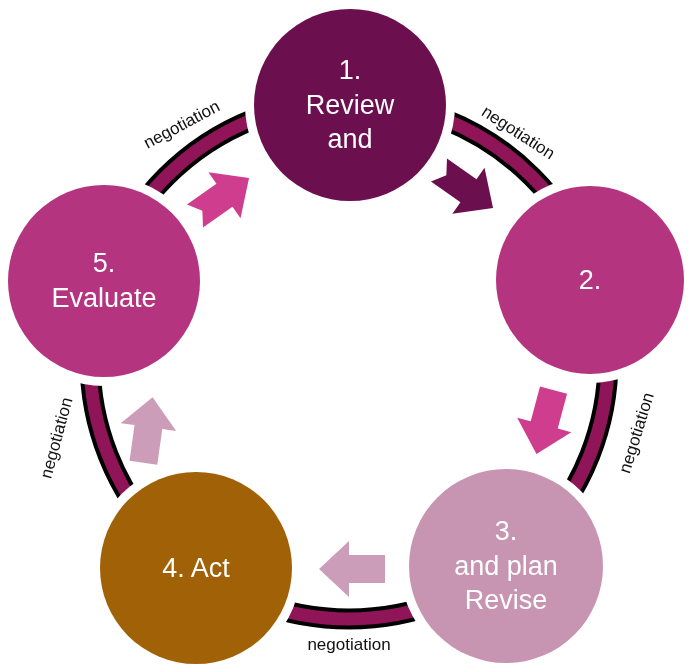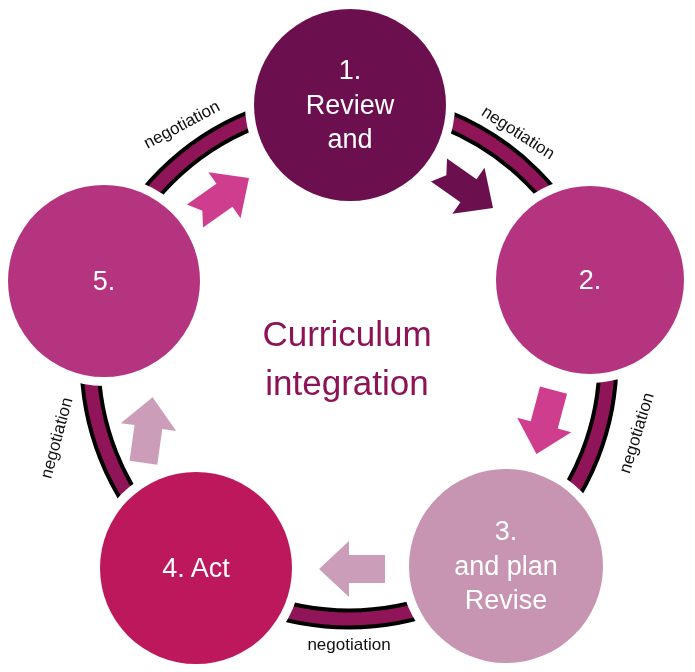--- a/index.html
+++ b/index.html
@@ -74,33 +74,33 @@
   <div class="circle" style="left: 496px; top: 186px; width: 188px; height: 188px; background-color: rgb(180, 52, 128);">
     <span>2.</span>
   </div>
 
   <div class="circle" style="left: 409px; top: 469px; width: 194px; height: 194px; background-color: rgb(199, 149, 177);">
     <span>3.</span>
     <span>and plan</span>
     <span>Revise</span>
   </div>
 
-  <div class="circle" style="left: 100px; top: 472px; width: 192px; height: 192px; background-color: #be185d;">
+  <div class="circle" style="left: 100px; top: 472px; width: 192px; height: 192px; background-color: #a16207;">
     <span>4. Act</span>
   </div>
 
   <div class="circle" style="left: 8px; top: 185px; width: 192px; height: 192px; background-color: rgb(180, 52, 128);">
     <span>5.</span>
+    <span>Evaluate</span>
   </div>
 
   <div class="ring-label" style="left:182px;top:125px;transform:translate(-50%,-50%) rotate(-28deg);">negotiation</div>
 
   <div class="ring-label" style="left:518px;top:133px;transform:translate(-50%,-50%) rotate(33deg);">negotiation</div>
 
   <div class="ring-label" style="left:637px;top:433px;transform:translate(-50%,-50%) rotate(-73deg);">negotiation</div>
 
   <div class="ring-label" style="left:349px;top:645px;transform:translate(-50%,-50%);">negotiation</div>
 
   <div class="ring-label" style="left:57px;top:438px;transform:translate(-50%,-50%) rotate(-75deg);">negotiation</div>
 
-  <div id="diagram-title">Curriculum integration</div>
 
 </div>
 
 </body></html>

